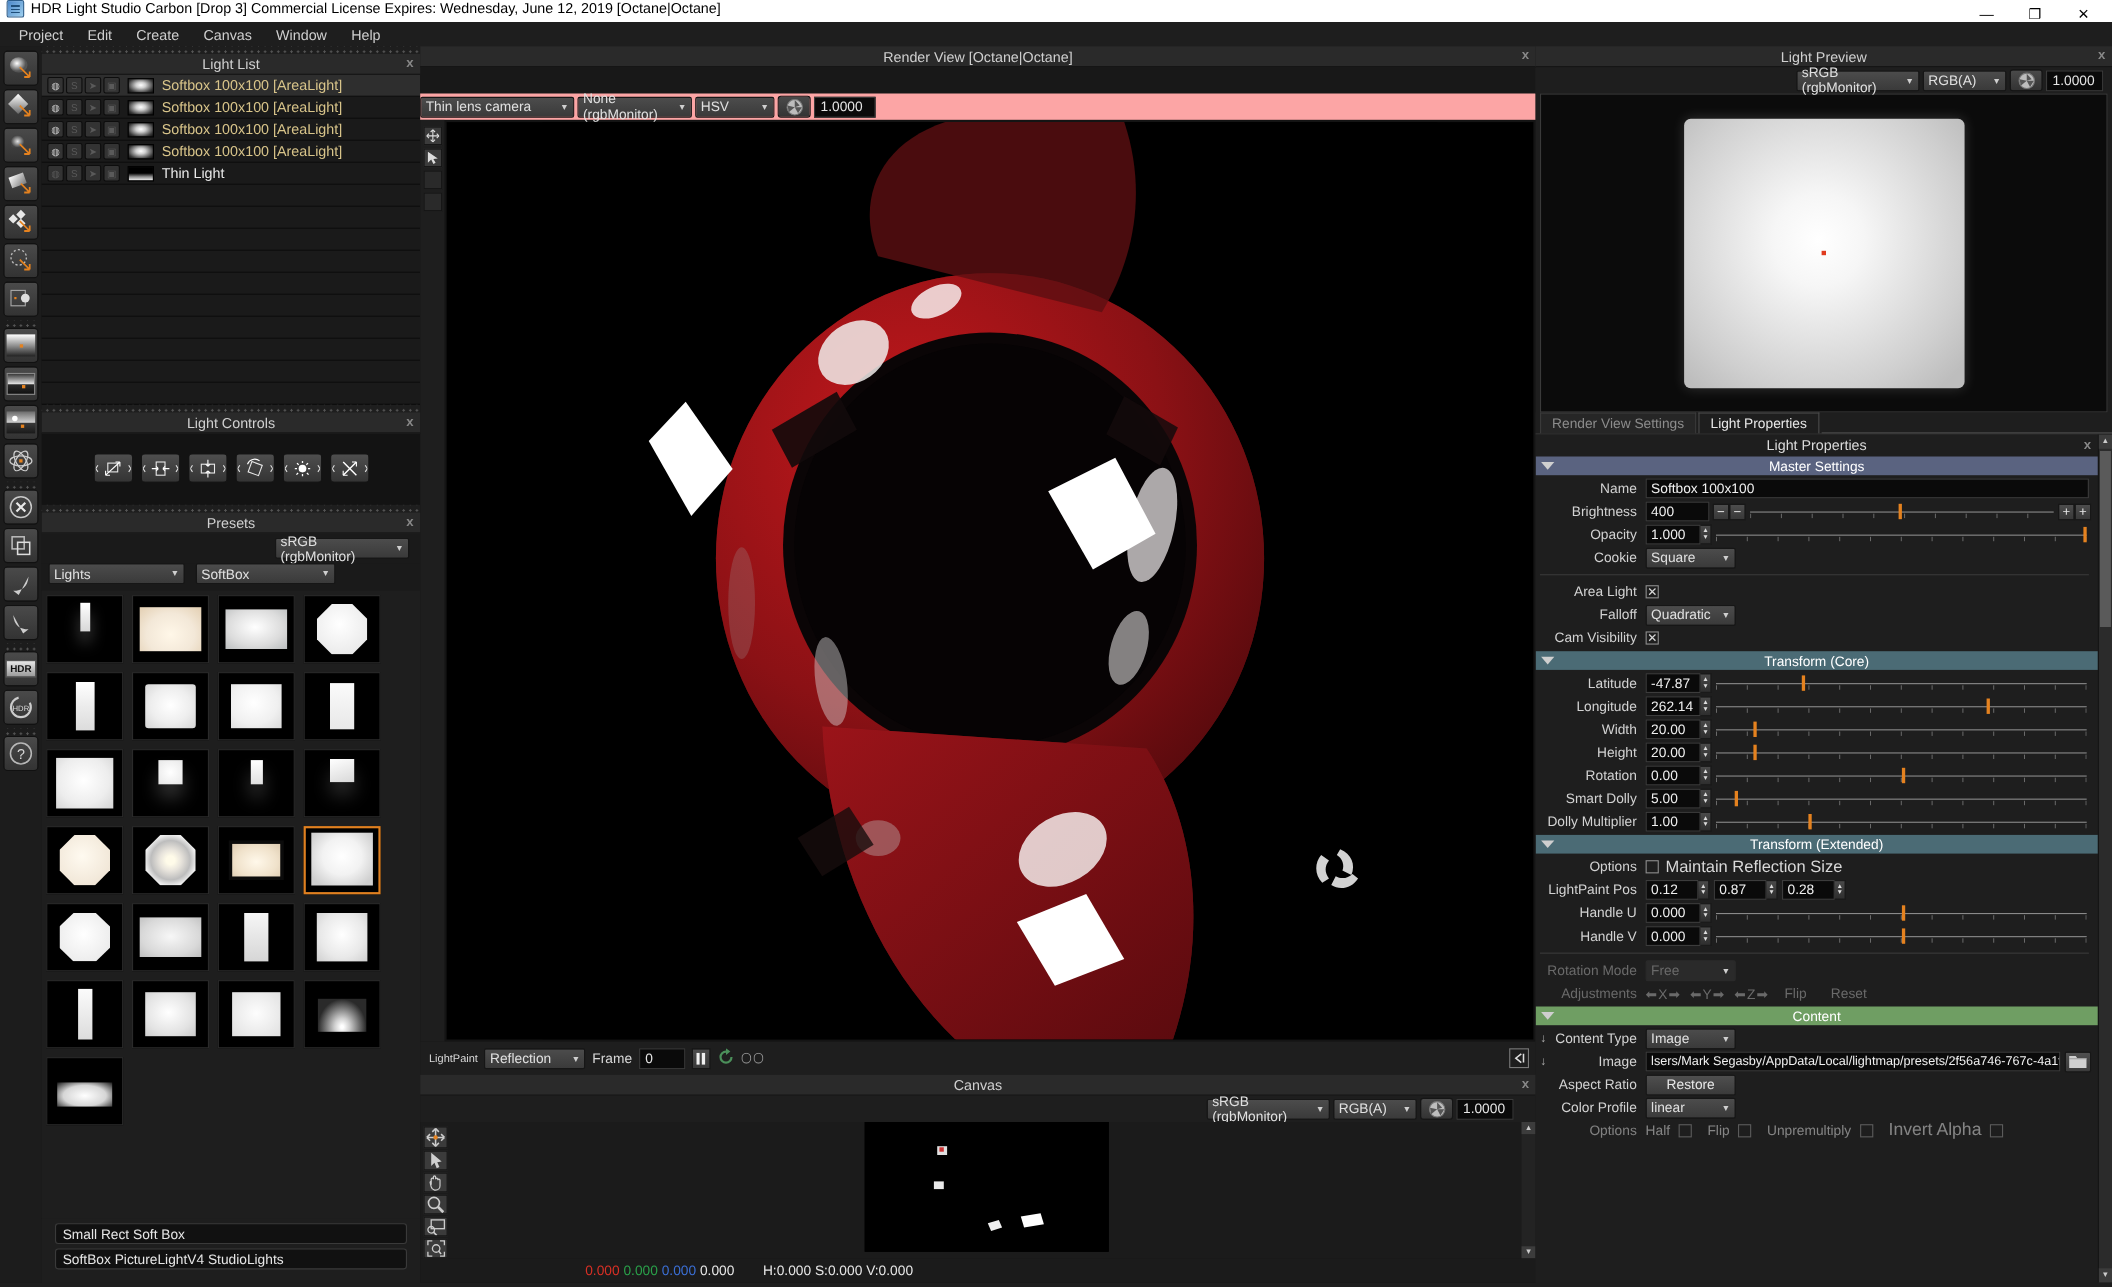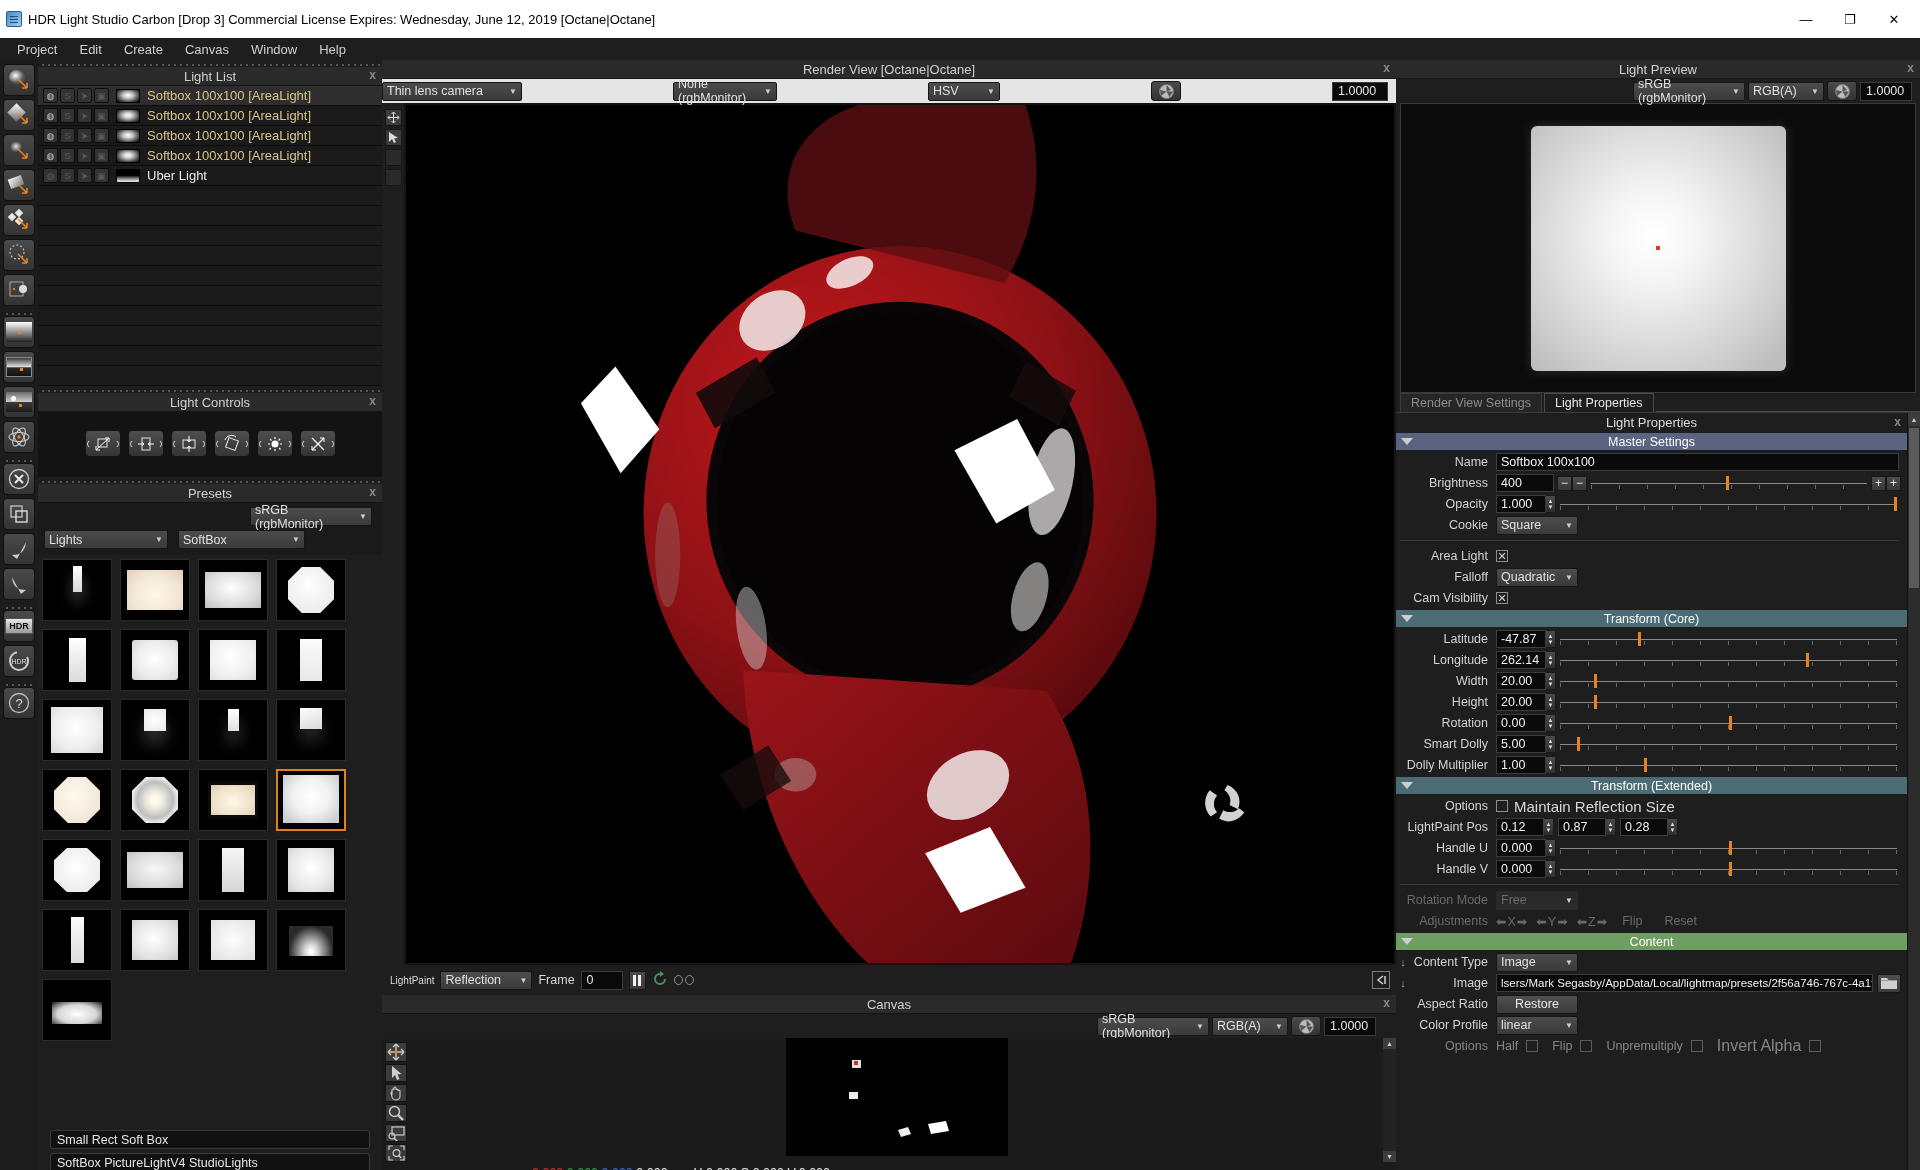--- a/index.html
+++ b/index.html
@@ -4,21 +4,21 @@
 <style>
   * { box-sizing: border-box; margin:0; padding:0; }
   body {
     width:1920px; height:1170px; overflow:hidden;
     background:#1e1e1e; color:#d8d8d8;
     font-family:"Liberation Sans", sans-serif;
     font-size:14px;
     -webkit-font-smoothing:antialiased;
   }
   
-  .titlebar{height:38px;background:#ffffff;display:flex;align-items:center;padding:0 4px;color:#000;font-size:13px;}
+  .titlebar{height:20px;background:#ffffff;display:flex;padding:0 4px;color:#000;font-size:13px;}
   .titlebar .tb-icon{width:16px;height:16px;margin:0 6px 0 2px;background:linear-gradient(135deg,#4a86c8,#9fd0ef);border:1px solid #2b5c8a;border-radius:2px;position:relative;flex:none;}
   .titlebar .tb-icon:after{content:"";position:absolute;left:3px;top:3px;right:3px;bottom:3px;background:repeating-linear-gradient(0deg,#1f4e79 0 1px,transparent 1px 3px);}
   .tb-title{flex:1;white-space:nowrap;overflow:hidden;}
   .tb-btns{display:flex;}
   .tb-btn{width:44px;height:24px;display:flex;align-items:center;justify-content:center;color:#000;font-size:13px;}
 
   
   .menubar{height:22px;background:#1e1e1e;display:flex;align-items:center;padding-left:6px;font-size:13px;color:#cfcfcf;}
   .menubar div{padding:2px 11px;}
 
@@ -60,21 +60,21 @@
   .combo{background:linear-gradient(180deg,#4c4c4c,#3a3a3a);border:1px solid #161616;border-radius:2px;height:19px;display:flex;align-items:center;padding:0 4px;font-size:12.5px;color:#e0e0e0;position:relative;}
   .combo .arrow{margin-left:auto;padding-left:8px;font-size:8px;color:#cfcfcf;}
   .grid-wrap{flex:1;overflow:hidden;background:#1e1e1e;padding:4px 0 0 4px;}
   .pgrid{display:grid;grid-template-columns:repeat(4,70px);gap:8px;}
   .pcell{width:70px;height:62px;background:#000;border:1px solid #2a2a2a;}
   .pcell.sel{border:2px solid #e08020;}
   .pr-foot{background:#1e1e1e;padding:4px 12px 8px;flex:none;}
   .pr-field{height:19px;background:#111;border:1px solid #3a3a3a;border-radius:3px;display:flex;align-items:center;padding:0 6px;font-size:12.5px;color:#e6e6e6;margin-bottom:4px;}
 
   
-  .rv-toolbar{height:24px;background:#e5e5e5;display:flex;align-items:center;justify-content:space-between;padding-right:8px;gap:3px;flex:none;}
+  .rv-toolbar{height:24px;background:#fca5a5;display:flex;align-items:center;justify-content:flex-start;padding-right:8px;gap:3px;flex:none;margin-top:24px;}
   .rv-main{flex:1;display:flex;min-height:0;background:#141414;}
   .rv-tools{width:22px;background:#1e1e1e;padding-top:6px;flex:none;display:flex;flex-direction:column;align-items:center;gap:3px;}
   .rv-tool{width:17px;height:17px;background:#3b3b3b;border:1px solid #151515;display:flex;align-items:center;justify-content:center;}
   .rv-tool.blank{background:#2a2a2a;}
   .rv-canvas{flex:1;margin:2px;background:#000;position:relative;overflow:hidden;}
   .rv-bottom{height:30px;background:#1e1e1e;display:flex;align-items:center;padding:0 8px;gap:6px;flex:none;position:relative;}
   .numfield{height:19px;background:#0a0a0a;border:1px solid #3a3a3a;display:flex;align-items:center;padding:0 5px;font-size:12.5px;color:#e6e6e6;}
 
   
   .cv-toolbar{height:24px;background:#1e1e1e;display:flex;align-items:center;justify-content:flex-end;padding-right:20px;gap:3px;flex:none;}
@@ -332,21 +332,21 @@
           <div class="ll-chk dim">▣</div>
           <div class="ll-thumb"></div>
           <div class="ll-name">Softbox  100x100 [AreaLight]</div>
         </div>
         <div class="ll-row">
           <div class="ll-chk dim">◍</div>
           <div class="ll-chk dim">S</div>
           <div class="ll-chk dim">➤</div>
           <div class="ll-chk dim">▣</div>
           <div class="ll-thumb uber"></div>
-          <div class="ll-name white">Uber Light</div>
+          <div class="ll-name white">Thin Light</div>
         </div>
         <div class="ll-row empty"></div>
         <div class="ll-row empty"></div>
         <div class="ll-row empty"></div>
         <div class="ll-row empty"></div>
         <div class="ll-row empty"></div>
         <div class="ll-row empty"></div>
         <div class="ll-row empty"></div>
         <div class="ll-row empty"></div>
         <div class="ll-row empty"></div>

